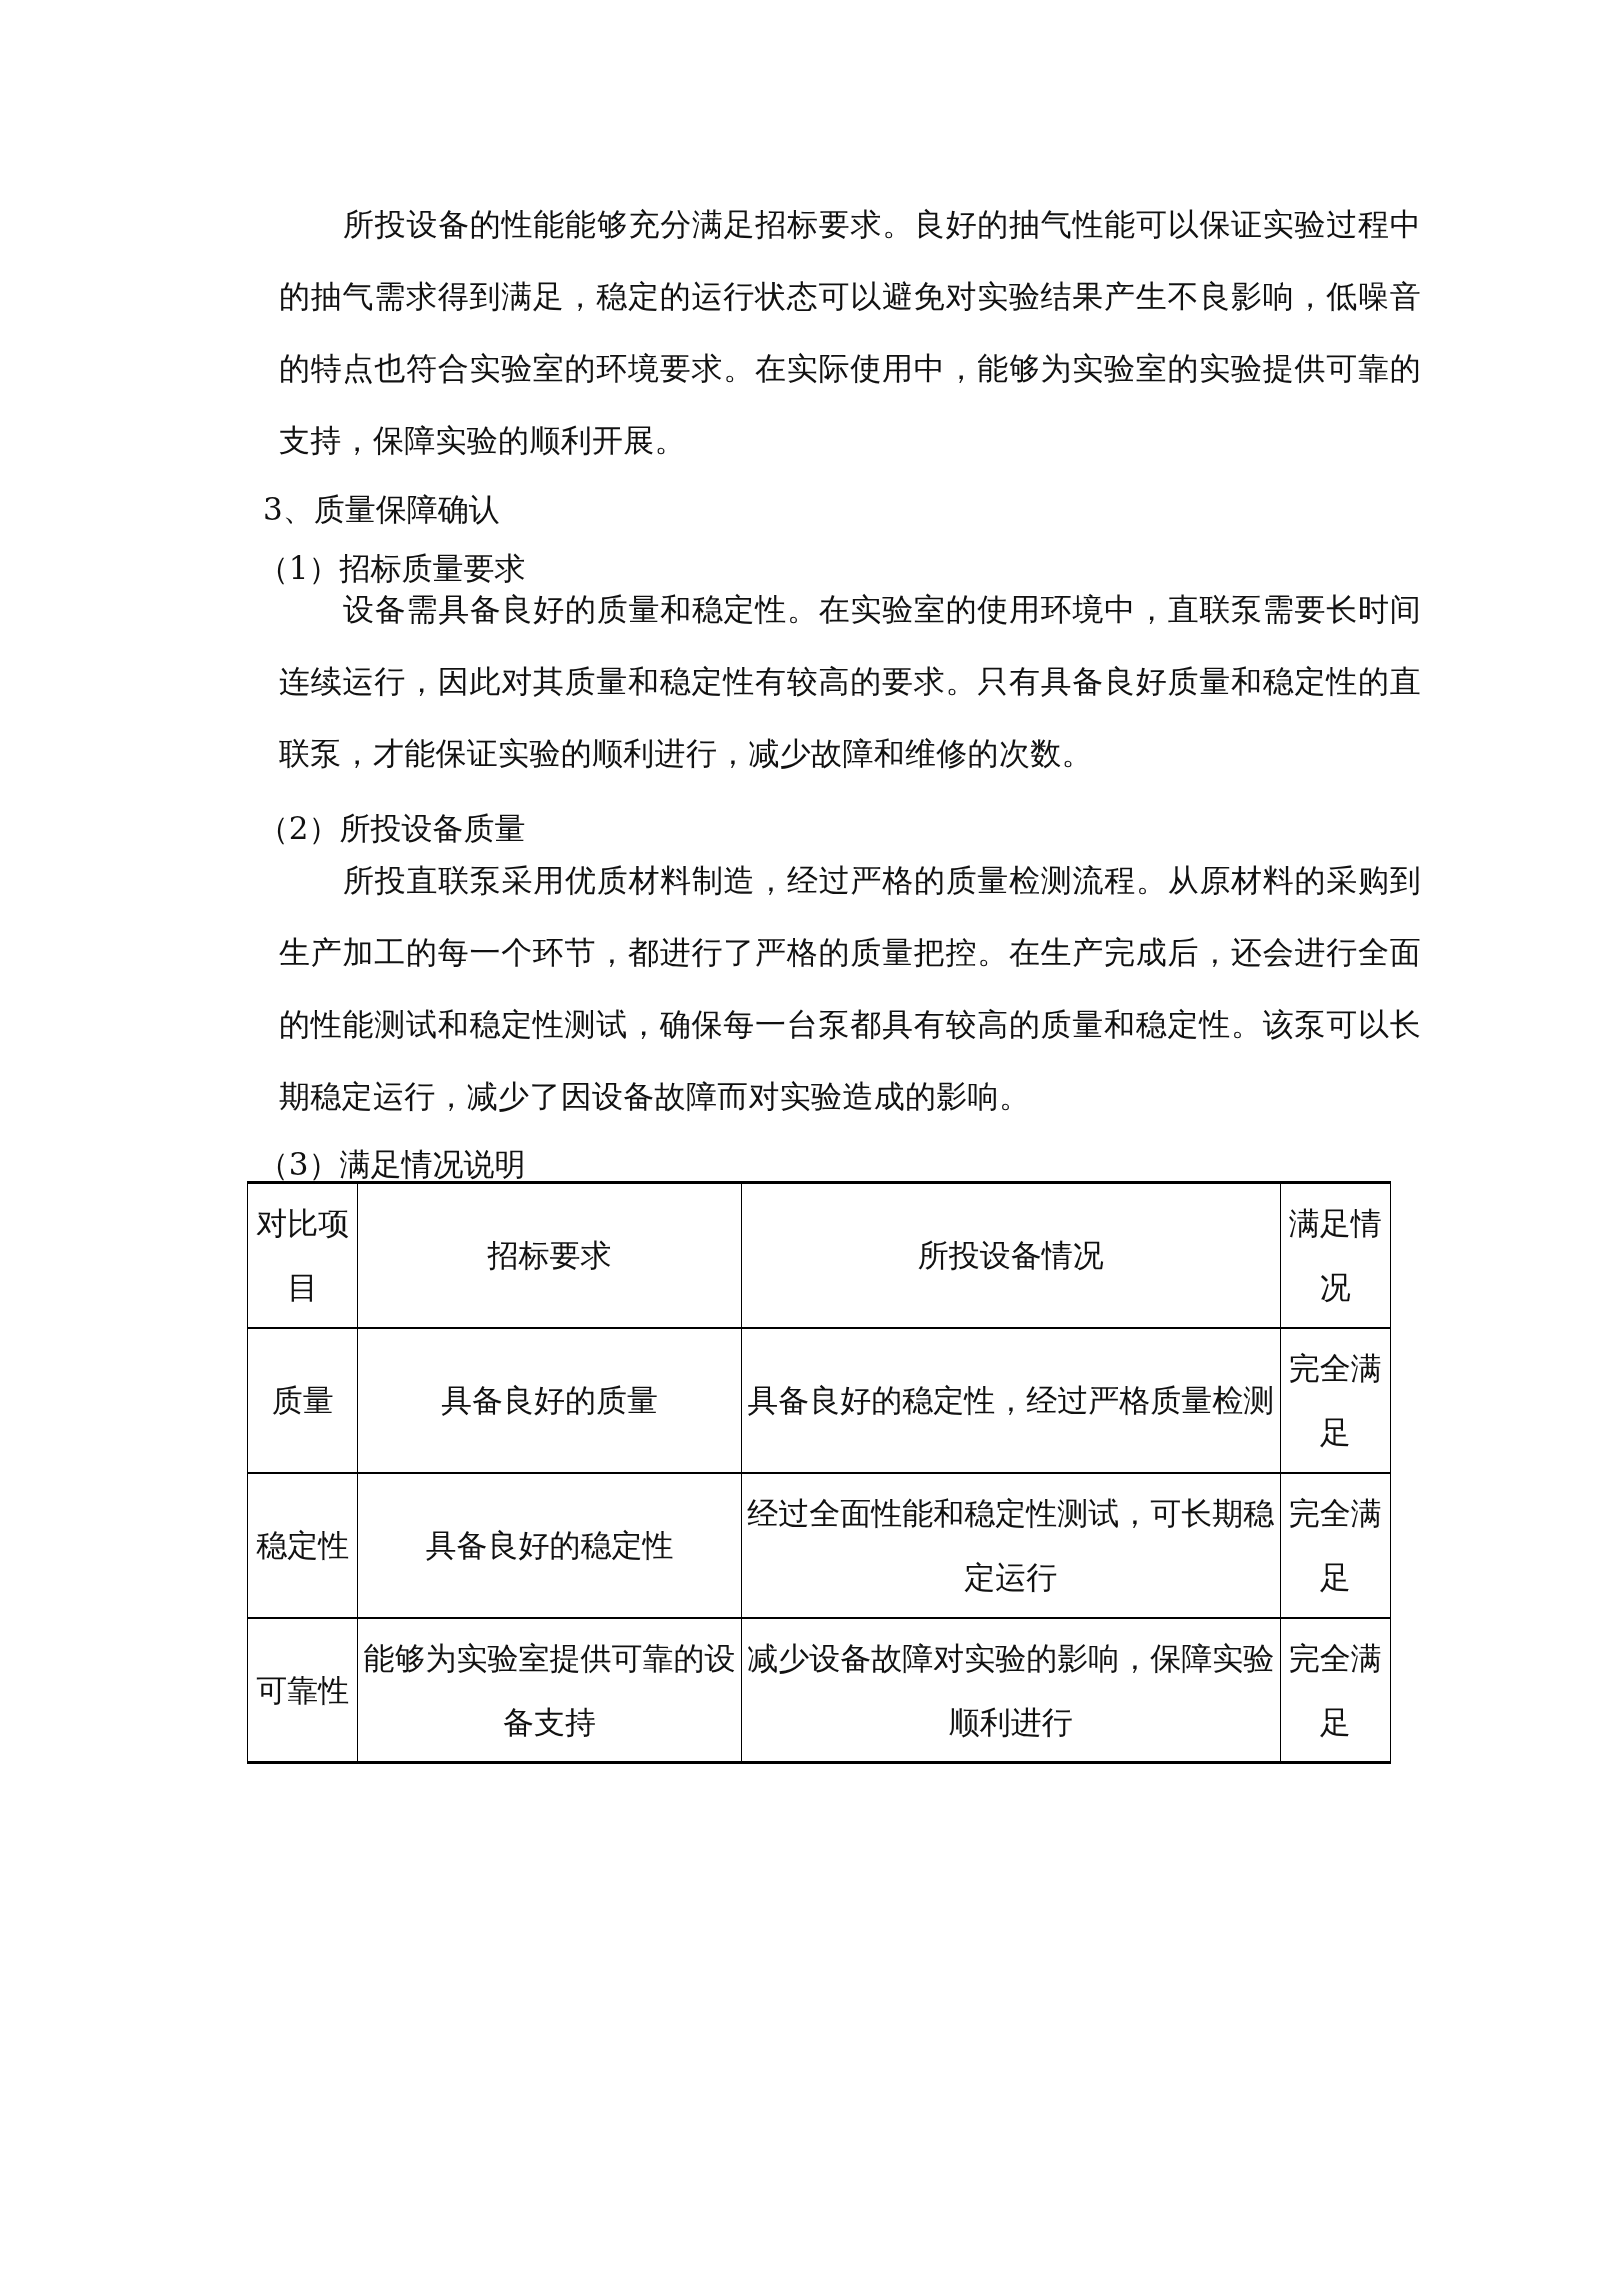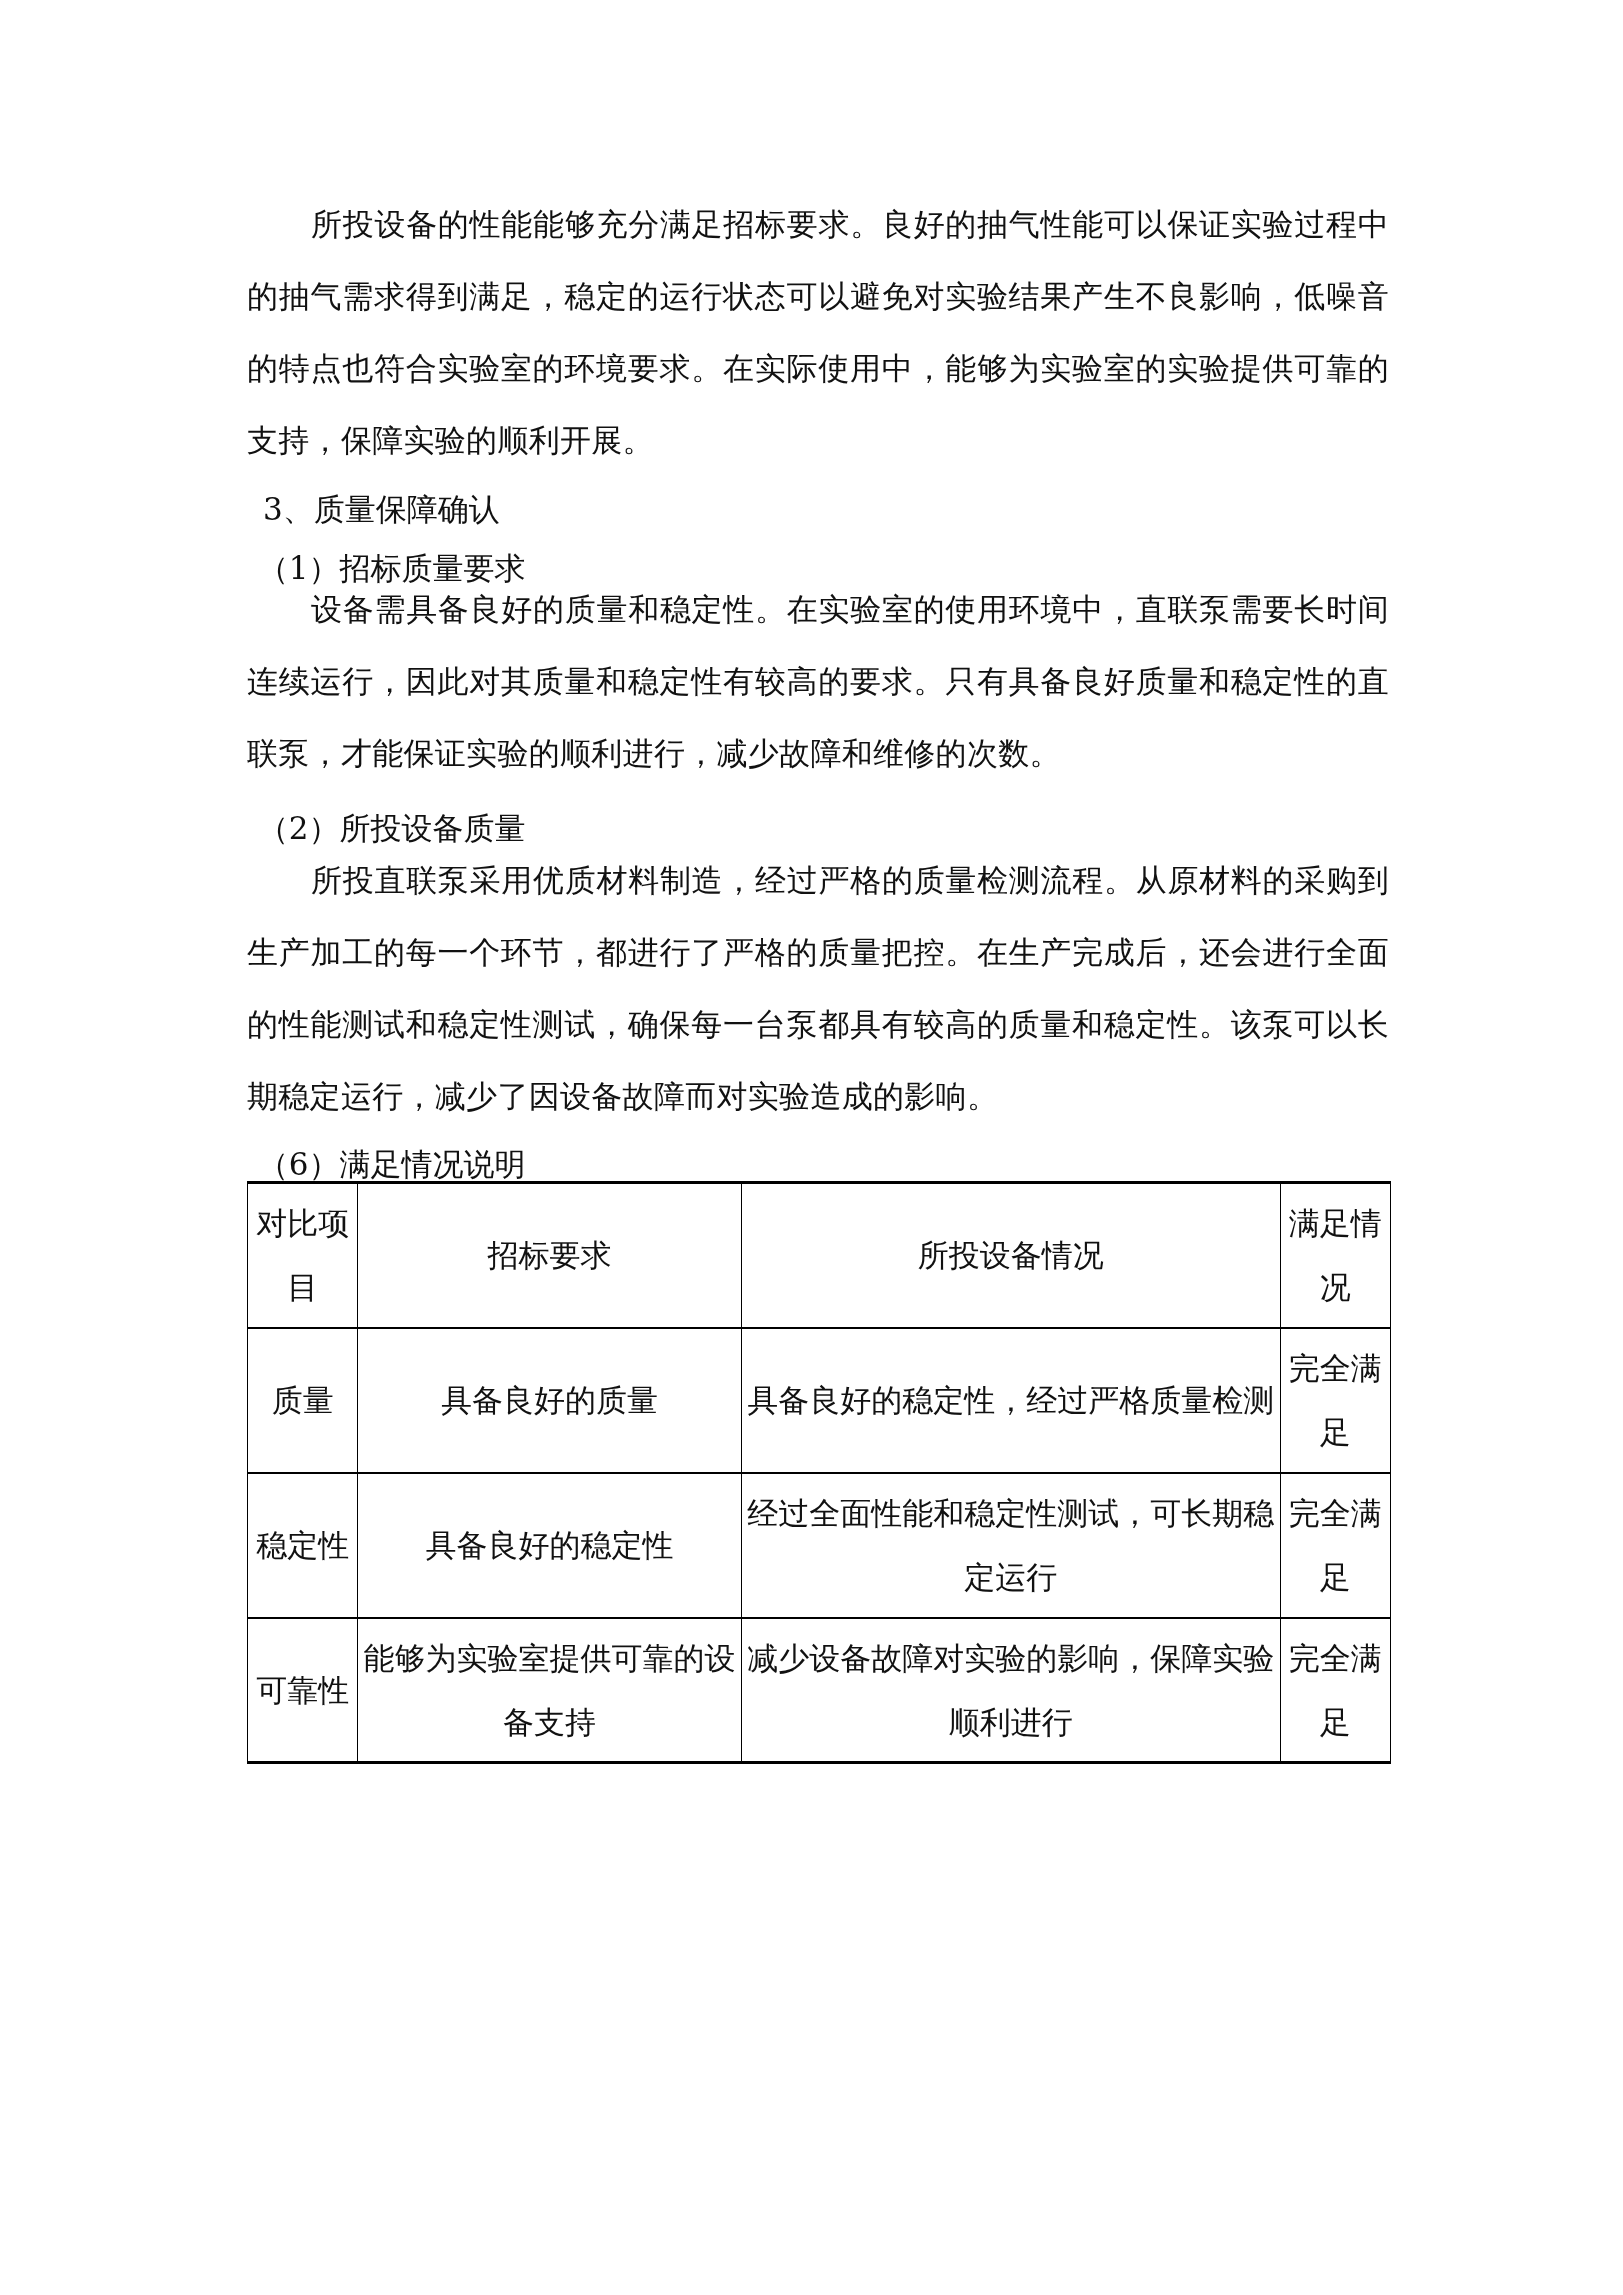--- a/index.html
+++ b/index.html
@@ -1,21 +1,21 @@
 <!DOCTYPE html>
 <html style="font-size:10.5px"><head>
 <meta charset="utf-8">
 <style>
   html, body { margin: 0; padding: 0; background: #ffffff; }
   body { width: 1623px; height: 2295px; position: relative; overflow: hidden;
          font-family: "DejaVu Serif", "Liberation Serif", serif; color: #111; }
   .page { position: absolute; left: 247px; top: 0; width: 1142px; }
   .para { position: absolute; left: 0; width: 1142px; font-size: 31px; line-height: 72px;
           letter-spacing: 0.3px; text-align: justify; text-align-last: left; margin: 0; }
-  .indent { text-indent: 64px; }
+  .indent { text-indent: 64px; margin-left: 32px; }
   .heading { position: absolute; left: 0; font-size: 31px; line-height: 39px; margin: 16px; white-space: nowrap; }
   .sub { left: -5.2px; }
   table.cmp { position: absolute; left: 0; top: 1181px; width: 1144px; border-collapse: collapse;
               font-size: 31px; }
   table.cmp td { border: 1.3px solid #000; text-align: center; vertical-align: middle;
                  line-height: 64px; padding: 0 2.6px; }
   table.cmp tr { height: 145px; }
   table.cmp tr.hdr { height: 145px; }
   table.cmp { border-top: 3.3px solid #000; border-bottom: 3.3px solid #000; }
   table.cmp tr + tr td { border-top: 2.6px solid #000; }
@@ -29,21 +29,21 @@
   <p class="para indent" style="top:188px;">所投设备的性能能够充分满足招标要求。良好的抽气性能可以保证实验过程中的抽气需求得到满足，稳定的运行状态可以避免对实验结果产生不良影响，低噪音的特点也符合实验室的环境要求。在实际使用中，能够为实验室的实验提供可靠的支持，保障实验的顺利开展。</p>
 
   <p class="heading" style="top:474px;">3、质量保障确认</p>
 
   <p class="heading sub" style="top:533px;">（1）招标质量要求</p>
   <p class="para indent" style="top:573px;">设备需具备良好的质量和稳定性。在实验室的使用环境中，直联泵需要长时间连续运行，因此对其质量和稳定性有较高的要求。只有具备良好质量和稳定性的直联泵，才能保证实验的顺利进行，减少故障和维修的次数。</p>
 
   <p class="heading sub" style="top:793px;">（2）所投设备质量</p>
   <p class="para indent" style="top:844px;">所投直联泵采用优质材料制造，经过严格的质量检测流程。从原材料的采购到生产加工的每一个环节，都进行了严格的质量把控。在生产完成后，还会进行全面的性能测试和稳定性测试，确保每一台泵都具有较高的质量和稳定性。该泵可以长期稳定运行，减少了因设备故障而对实验造成的影响。</p>
 
-  <p class="heading sub" style="top:1129px;">（6）满足情况说明</p>
+  <p class="heading sub" style="top:1129px;">（3）满足情况说明</p>
 
   <table class="cmp">
     <tbody>
         <tr class="hdr">
       <td class="c1">对比项目</td>
       <td class="c2">招标要求</td>
       <td class="c3">所投设备情况</td>
       <td class="c4">满足情况</td>
     </tr>
     <tr>

